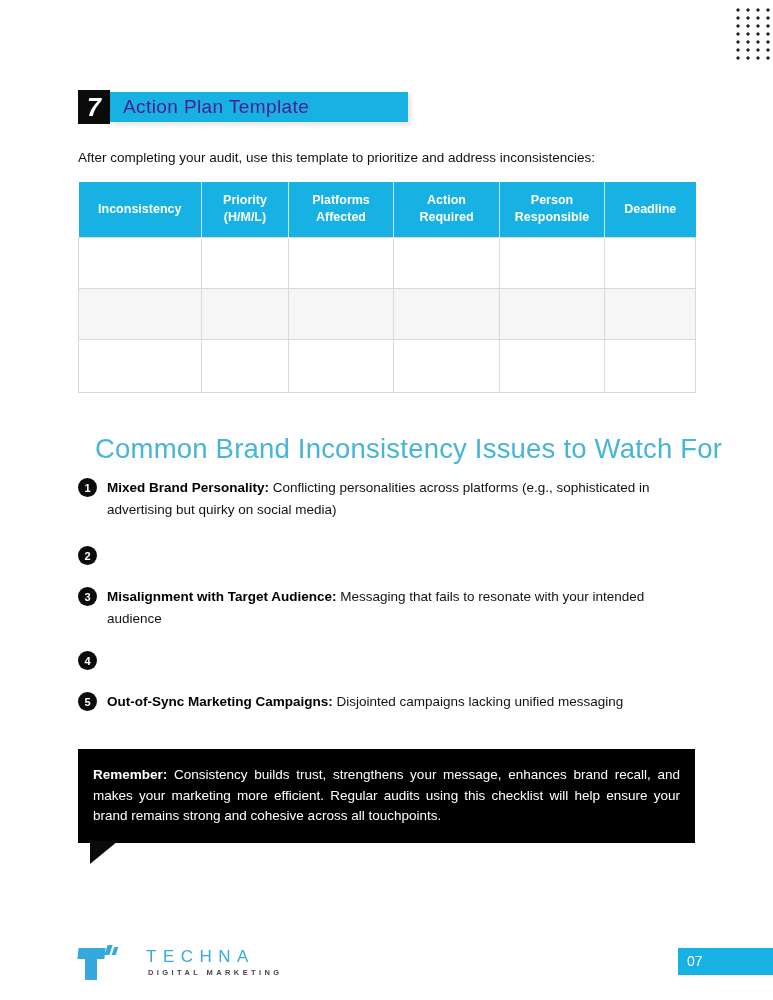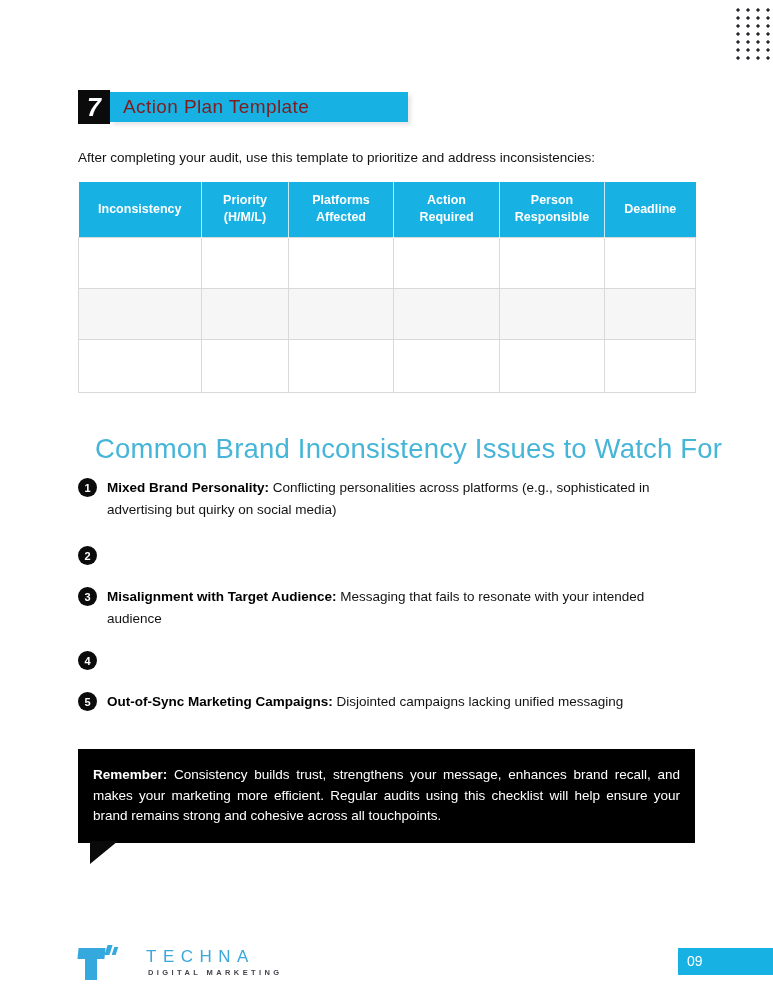--- a/index.html
+++ b/index.html
@@ -25,21 +25,21 @@
   .sec-header { position: absolute; left: 78px; top: 90px; display: flex; }
   .sec-num {
     width: 32px; height: 34px; background: #0b0b0b;
     color: #ffffff; font-size: 25px; font-weight: bold; font-style: italic;
     display: flex; align-items: center; justify-content: center;
     flex-shrink: 0;
   }
   .sec-banner {
     margin-top: 2px; height: 30px; width: 298px;
     background: #17b1e3;
-    color: #7f1d1d; font-size: 19px; letter-spacing: 0.4px;
+    color: #4c1d95; font-size: 19px; letter-spacing: 0.4px;
     padding-left: 13px; display: flex; align-items: center;
     box-shadow: 3px 3px 4px rgba(0,0,0,0.10);
   }
 
   
   .intro {
     position: absolute; left: 78px; top: 148px; width: 630px;
     color: #121212; font-size: 13.5px; line-height: 19px;
   }
 
@@ -207,15 +207,15 @@
       <div class="logo-stem"></div>
       <div class="logo-tick1"></div>
       <div class="logo-tick2"></div>
     </div>
     <div class="logo-text">
       <div class="brand-name">TECHNA</div>
       <div class="brand-tagline">DIGITAL MARKETING</div>
     </div>
   </div>
 
-  <div class="page-num-box">09</div>
+  <div class="page-num-box">07</div>
 
 </div>
 
 </body></html>

